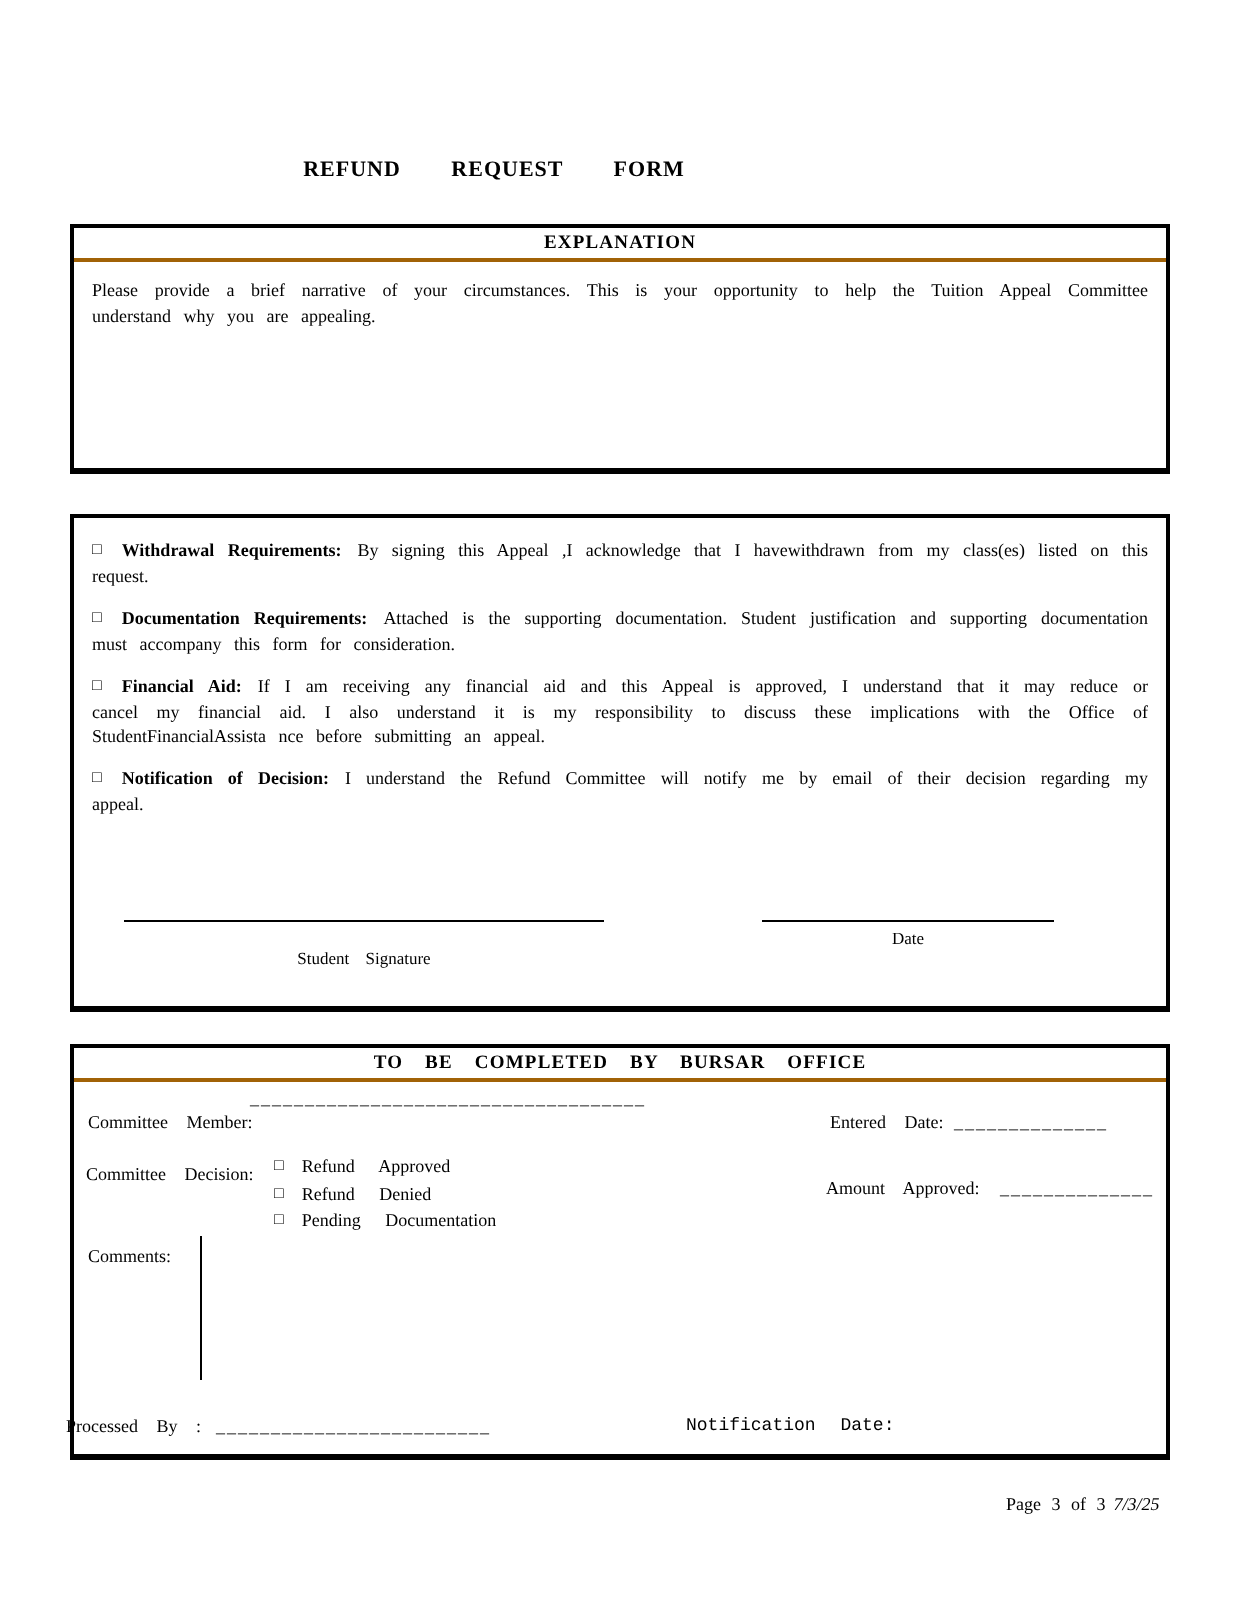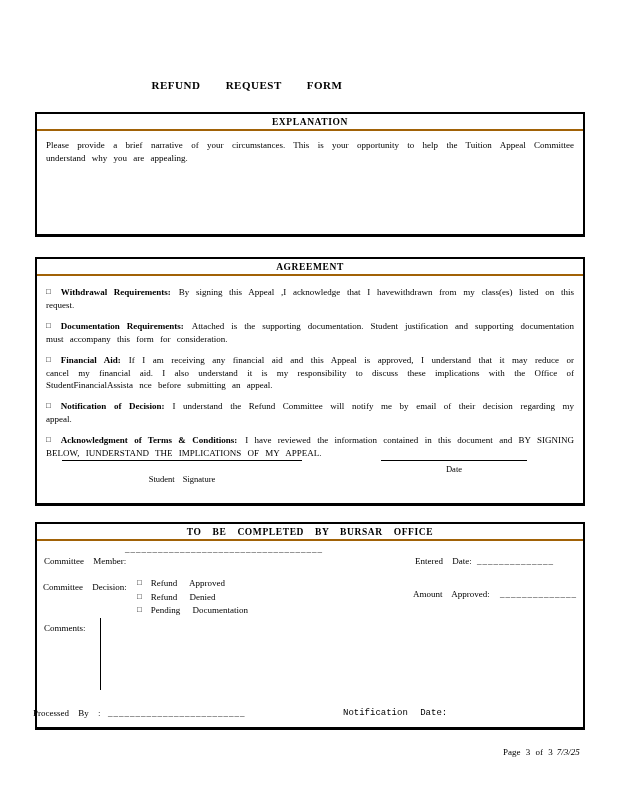--- a/index.html
+++ b/index.html
@@ -51,27 +51,25 @@
 <div class="page">
 
   <div class="form-title">REFUND REQUEST FORM</div>
 
   <div class="box box1">
     <div class="box-header">EXPLANATION</div>
     <div class="body-text">Please provide a brief narrative of your circumstances.  This is your opportunity to help the Tuition Appeal Committee understand why you are appealing.</div>
   </div>
 
   <div class="box box2">
-    <div class="box-header">AGREEMENT</div>
     <div class="agr-items">
       <p class="agr-item"><span class="cb">□</span><span class="lead">Withdrawal Requirements:</span><span>By signing this Appeal ,I acknowledge that I havewithdrawn from my class(es) listed on this request.</span></p>
       <p class="agr-item"><span class="cb">□</span><span class="lead">Documentation Requirements:</span><span>Attached is the supporting documentation. Student justification and supporting documentation must accompany this form for consideration.</span></p>
       <p class="agr-item"><span class="cb">□</span><span class="lead">Financial Aid:</span><span>If I am receiving any financial aid and this Appeal is approved, I understand that it may reduce or cancel my financial aid. I also understand it is my responsibility to discuss these implications with the Office of StudentFinancialAssista nce before submitting an appeal.</span></p>
       <p class="agr-item"><span class="cb">□</span><span class="lead">Notification of Decision:</span><span>I understand the Refund Committee will notify me by email of their decision regarding my appeal.</span></p>
-      <p class="agr-item"><span class="cb">□</span><span class="lead">Acknowledgment of Terms &amp; Conditions:</span><span>I have reviewed the information contained in this document and BY SIGNING BELOW, IUNDERSTAND THE IMPLICATIONS OF MY APPEAL.</span></p>
     </div>
     <div class="sig-row">
       <div class="sig-left">Student Signature</div>
       <div class="sig-right">Date</div>
     </div>
   </div>
 
   <div class="box box3">
     <div class="box-header" style="word-spacing:8px;">TO BE COMPLETED BY BURSAR OFFICE</div>
 

